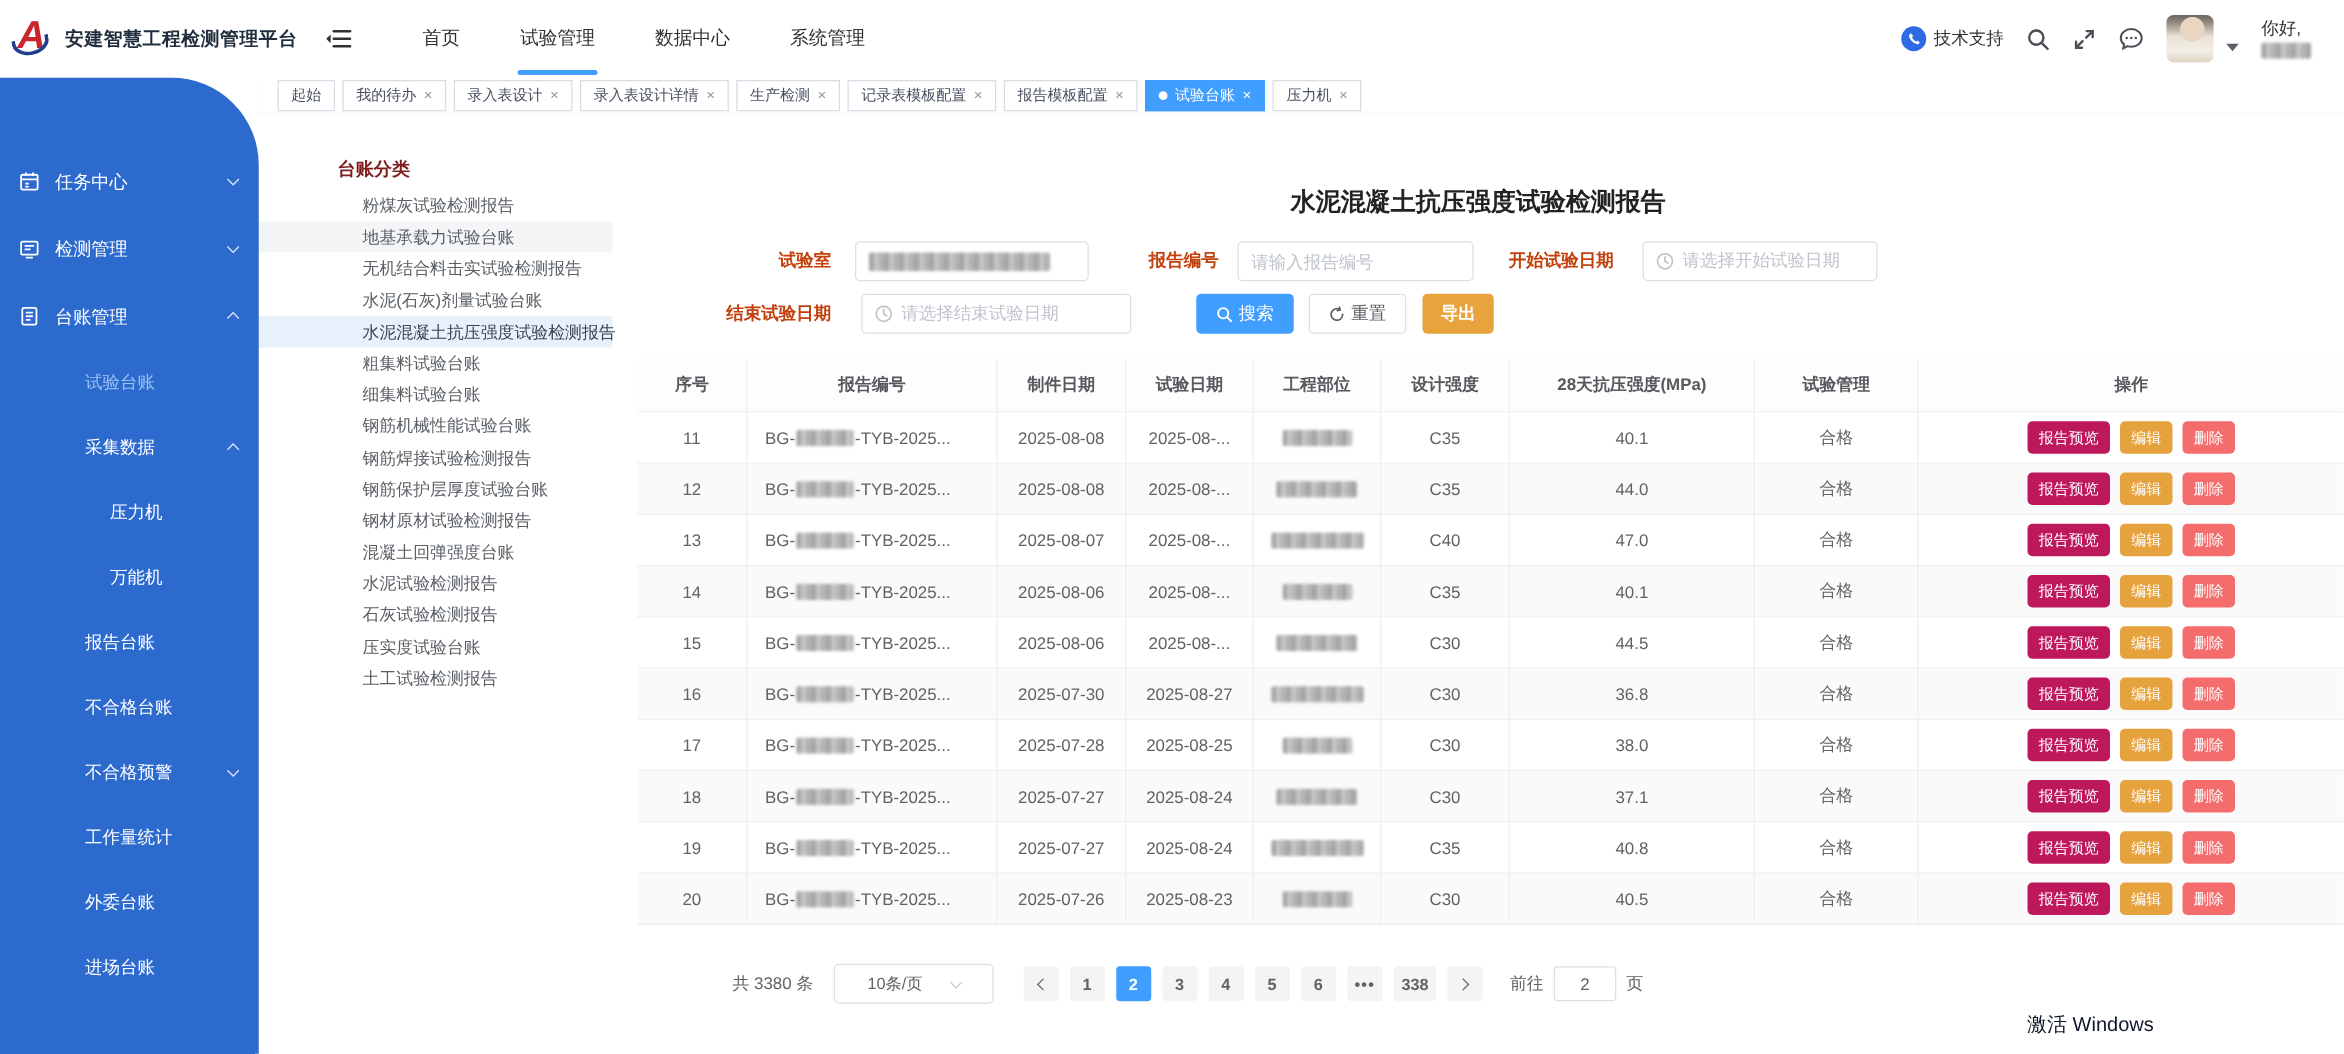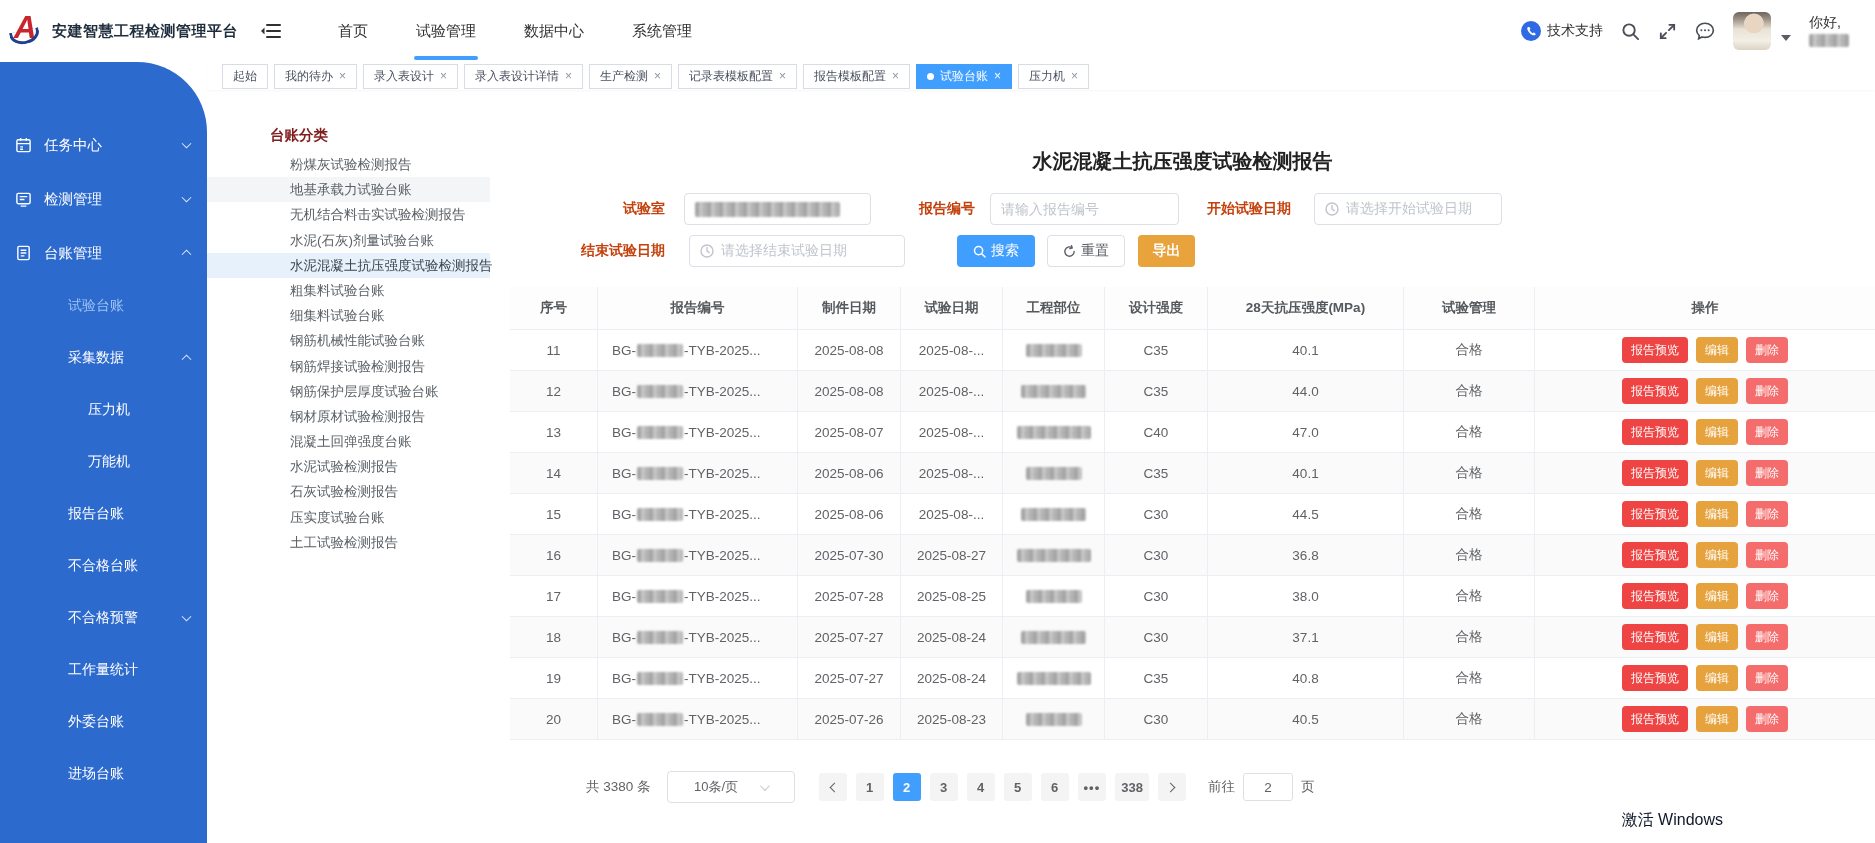--- a/index.html
+++ b/index.html
@@ -108,21 +108,21 @@
   .trow.thead { height:43px; background:#fdfdfd; font-weight:700; color:#55585c; }
   .trow.tdata { height:41px; background:#fff; }
   .trow.tdata.striped { background:#fafafa; }
   .tcell { height:100%; display:flex; align-items:center; justify-content:center;
            border-right:1px solid #ebeef5; overflow:hidden; white-space:nowrap; padding:0 4px; }
   .tcell:last-child { border-right:none; }
   .tcell.left { justify-content:flex-start; padding-left:14px; }
   .acts { display:flex; gap:8px; justify-content:center; }
   .abtn { height:26px; border:none; border-radius:4px; color:#fff; font-size:12px; cursor:pointer;
           padding:0 9px; display:flex; align-items:center; }
-  .abtn.preview { background:#ef4444; }
+  .abtn.preview { background:#be185d; }
   .abtn.edit { background:#e6a23c; }
   .abtn.del { background:#f56c6c; }
 
   
   .pager { position:absolute; left:96px; top:681px; display:flex; align-items:center; font-size:13px;
            color:#606266; }
   .ptotal { margin-right:16px; font-size:13.5px; }
   .psize { width:128px; height:32px; border:1px solid #dcdfe6; border-radius:4px; display:flex;
            align-items:center; justify-content:center; gap:22px; cursor:pointer; color:#606266; }
   .psize .selchev { width:7px; height:7px; border-right:1.4px solid #c0c4cc; border-bottom:1.4px solid #c0c4cc;

